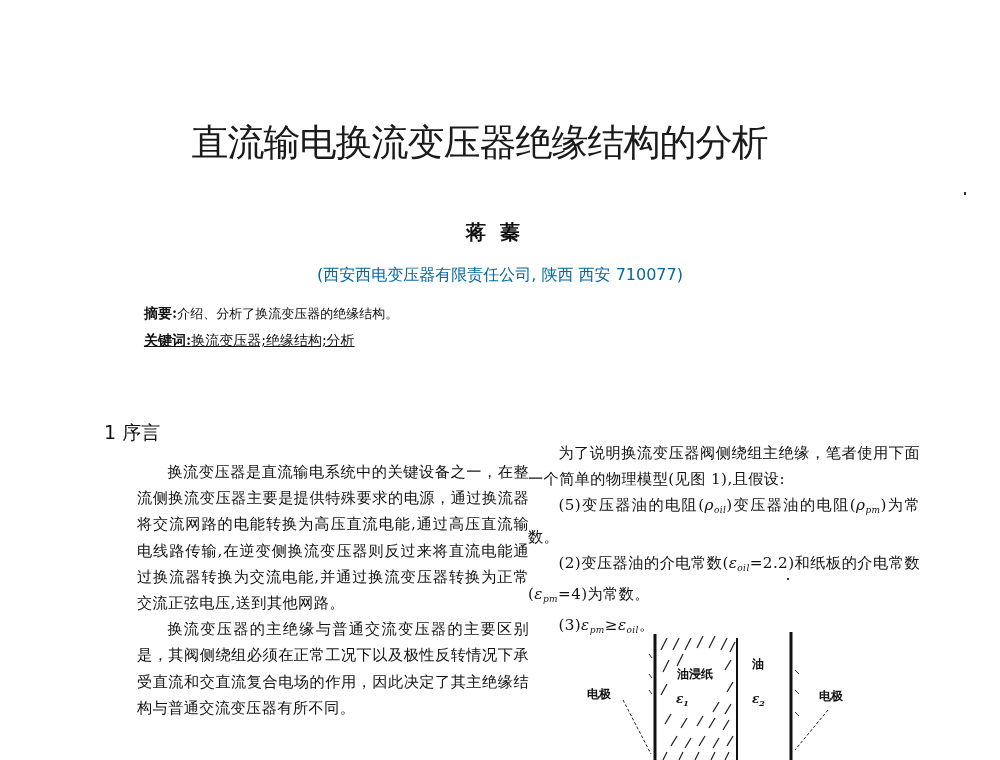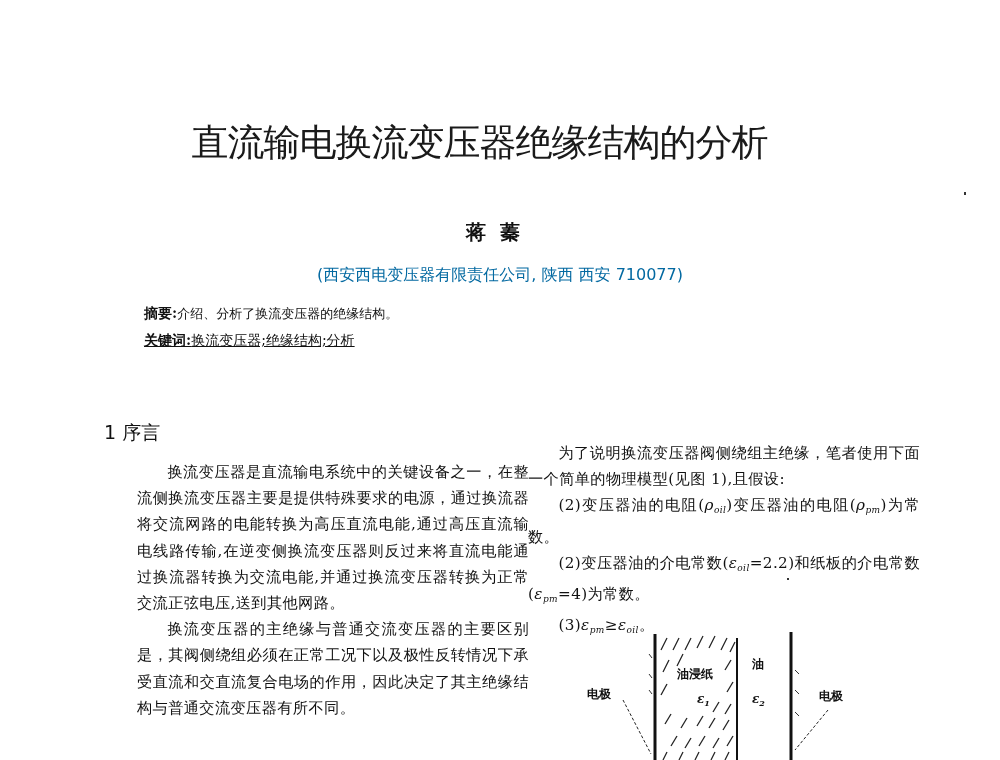--- a/index.html
+++ b/index.html
@@ -63,21 +63,21 @@
 
   <div class="abs section-head">1 序言</div>
 
   <div class="abs col left-col">
     <p class="indent">换流变压器是直流输电系统中的关键设备之一，在整流侧换流变压器主要是提供特殊要求的电源，通过换流器将交流网路的电能转换为高压直流电能,通过高压直流输电线路传输,在逆变侧换流变压器则反过来将直流电能通过换流器转换为交流电能,并通过换流变压器转换为正常交流正弦电压,送到其他网路。</p>
     <p class="indent">换流变压器的主绝缘与普通交流变压器的主要区别是，其阀侧绕组必须在正常工况下以及极性反转情况下承受直流和交直流复合电场的作用，因此决定了其主绝缘结构与普通交流变压器有所不同。</p>
   </div>
 
   <div class="abs col right-col">
     <p class="indent">为了说明换流变压器阀侧绕组主绝缘，笔者使用下面一个简单的物理模型(见图 1),且假设:</p>
-    <p class="indent"><span>(2)变压器油的电阻(</span><span class="it">ρ</span><span class="sub">oil</span><span>)变压器油的电阻(</span><span class="it">ρ</span><span class="sub">pm</span><span>)为常数。</span></p>
+    <p class="indent"><span>(5)变压器油的电阻(</span><span class="it">ρ</span><span class="sub">oil</span><span>)变压器油的电阻(</span><span class="it">ρ</span><span class="sub">pm</span><span>)为常数。</span></p>
     <p class="indent"><span>(2)变压器油的介电常数(</span><span class="it">ε</span><span class="sub">oil</span><span>=2.2)和纸板的介电常数(</span><span class="it">ε</span><span class="sub">pm</span><span>=4)为常数。</span></p>
     <p class="indent"><span>(3)</span><span class="it">ε</span><span class="sub">pm</span><span>≥</span><span class="it">ε</span><span class="sub">oil</span><span>。</span></p>
   </div>
 
   <div class="abs figure">
     <svg width="280" height="140" viewBox="0 0 280 140">
 
       <line x1="70" y1="14" x2="70" y2="140" stroke="#111" stroke-width="3"></line>
 
       <line x1="152" y1="18" x2="152" y2="140" stroke="#111" stroke-width="2"></line>
@@ -122,21 +122,21 @@
         <line x1="64" y1="70" x2="67" y2="74"></line>
           <line x1="210" y1="50" x2="214" y2="54"></line>
         <line x1="210" y1="70" x2="214" y2="74"></line>
           <line x1="210" y1="92" x2="214" y2="96"></line>
       </g>
 
       <line x1="38" y1="80" x2="66" y2="134" stroke="#222" stroke-width="1" stroke-dasharray="3,2"></line>
       <line x1="243" y1="90" x2="210" y2="130" stroke="#222" stroke-width="1" stroke-dasharray="3,2"></line>
     </svg>
     <span class="fig-label" style="left:92px; top:46px;">油浸纸</span>
-    <span class="fig-label" style="left:112px; top:72px; font-style:italic;"><span>ε</span><sub style="font-size:8px;">1</sub></span>
+    <span class="fig-label" style="left:91px; top:72px; font-style:italic;"><span>ε</span><sub style="font-size:8px;">1</sub></span>
     <span class="fig-label" style="left:167px; top:36px;">油</span>
     <span class="fig-label" style="left:167px; top:72px; font-style:italic;"><span>ε</span><sub style="font-size:8px;">2</sub></span>
     <span class="fig-label" style="left:2px; top:66px;">电极</span>
     <span class="fig-label" style="left:234px; top:68px;">电极</span>
   </div>
 
   <div class="dot" style="left:964px; top:192px;"></div>
   <div class="dot" style="left:787px; top:578px; width:2px; height:2px;"></div>
 </div>
 

